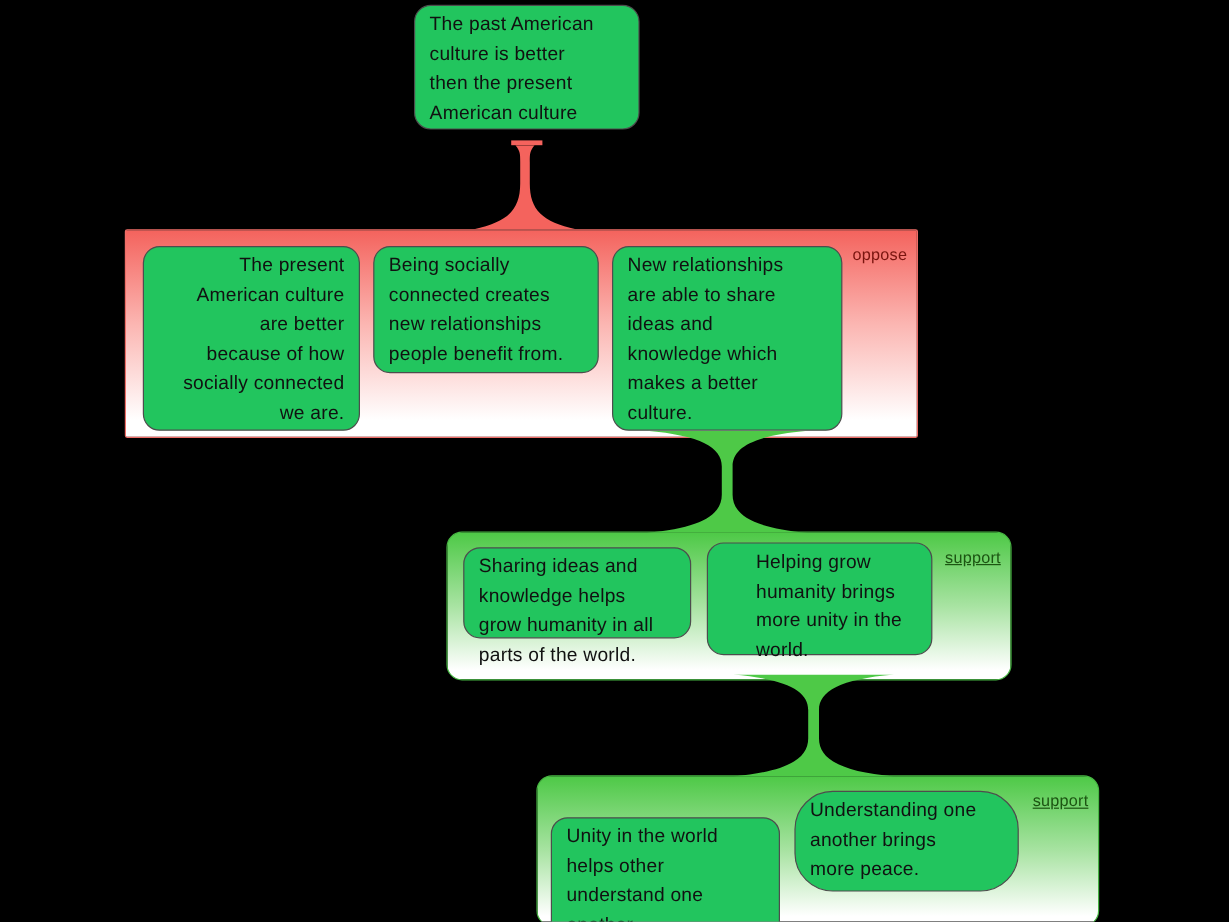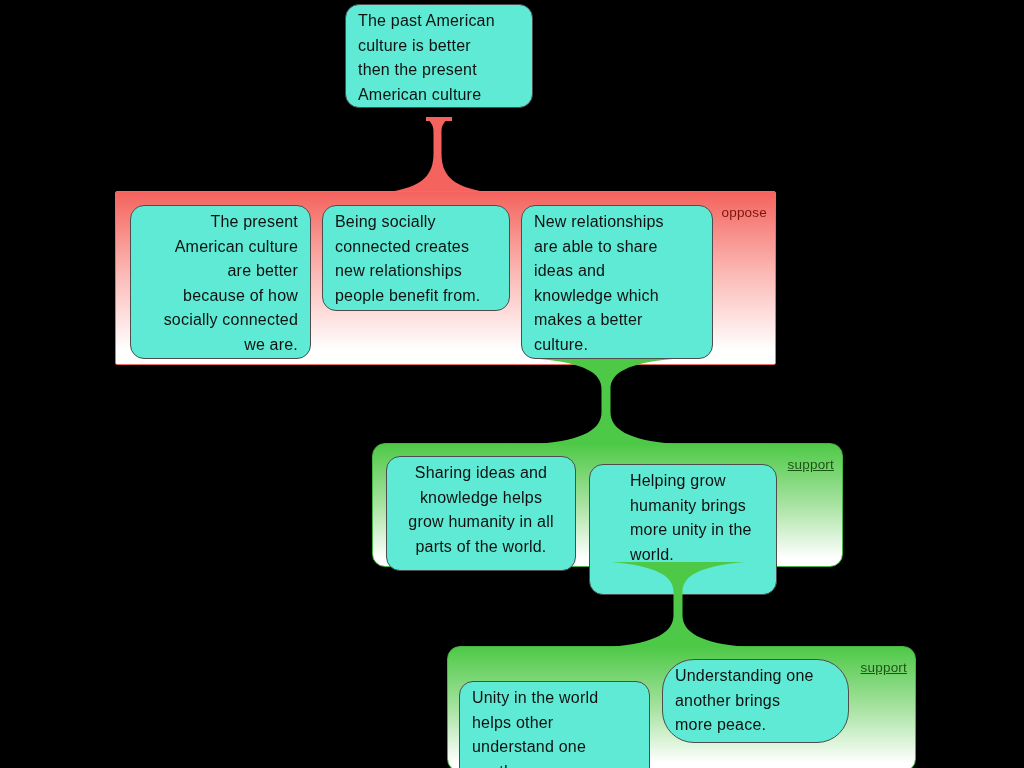--- a/index.html
+++ b/index.html
@@ -9,21 +9,21 @@
     overflow: hidden;
     position: relative;
     font-family: "Liberation Sans", sans-serif;
   }
   .canvas { position: absolute; left: 0; top: 0; width: 1024px; height: 768px; }
 
   
   .node {
     position: absolute;
     box-sizing: border-box;
-    background: #5eead4;
+    background: #22c55e;
     border: 1.5px solid #4d4d4d;
     border-radius: 14px;
     padding: 4px 12px;
     font-size: 16px;
     line-height: 24.5px;
     color: #111;
     white-space: pre-line;
     letter-spacing: 0.2px;
   }
 
@@ -59,21 +59,21 @@
   <div class="node" style="left:345px; top:4px; width:188px; height:104px;">The past American
 culture is better
 then the present
 American culture</div>
 
   <div class="oppose-bar" style="left:426px; top:117px; width:26px; height:4px; background:#f4635d;"></div>
   <svg class="funnel" style="left:395px; top:121px;" width="85" height="70" viewBox="0 0 85 70" preserveAspectRatio="none">
     <path d="M 34.5 0 C 38.5 5 38.5 7 38.5 14 L 38.5 32 C 38.5 54 28 64 0 70 L 85 70 C 57 64 46.5 54 46.5 32 L 46.5 14 C 46.5 7 46.5 5 50.5 0 Z" fill="#f4635d"></path>
   </svg>
 
-  <div class="group oppose" style="left:115px; top:191px; width:661px; height:174px;">
+  <div class="group oppose" style="left:104px; top:191px; width:661px; height:174px;">
     <span class="group-label">oppose</span>
     <div class="node" style="left:14px; top:13px; width:181px; height:154px;text-align:right;">The present
 American culture
 are better
 because of how
 socially connected
 we are.</div>
     <div class="node" style="left:206px; top:13px; width:188px; height:106px;">Being socially
 connected creates
 new relationships
@@ -81,25 +81,25 @@
     <div class="node" style="left:405px; top:13px; width:192px; height:154px;">New relationships
 are able to share
 ideas and
 knowledge which
 makes a better
 culture.</div>
   </div>
 
   <div class="group support" style="left:372px; top:443px; width:471px; height:124px;">
     <span class="group-label">support</span>
-    <div class="node" style="left:13px; top:12px; width:190px; height:115px;text-align:center;">Sharing ideas and
+    <div class="node" style="left:13px; top:12px; width:190px; height:76px;">Sharing ideas and
 knowledge helps
 grow humanity in all
 parts of the world.</div>
-    <div class="node" style="left:216px; top:20px; width:188px; height:131px;padding-left:40px;">Helping grow
+    <div class="node" style="left:216px; top:8px; width:188px; height:94px;padding-left:40px;">Helping grow
 humanity brings
 more unity in the
 world.</div>
   </div>
 
   <div class="group support" style="left:447px; top:646px; width:469px; height:126px;">
     <span class="group-label">support</span>
     <div class="node" style="left:11px; top:12px; width:191px; height:106px;margin-top:22px;">Unity in the world
 helps other
 understand one

